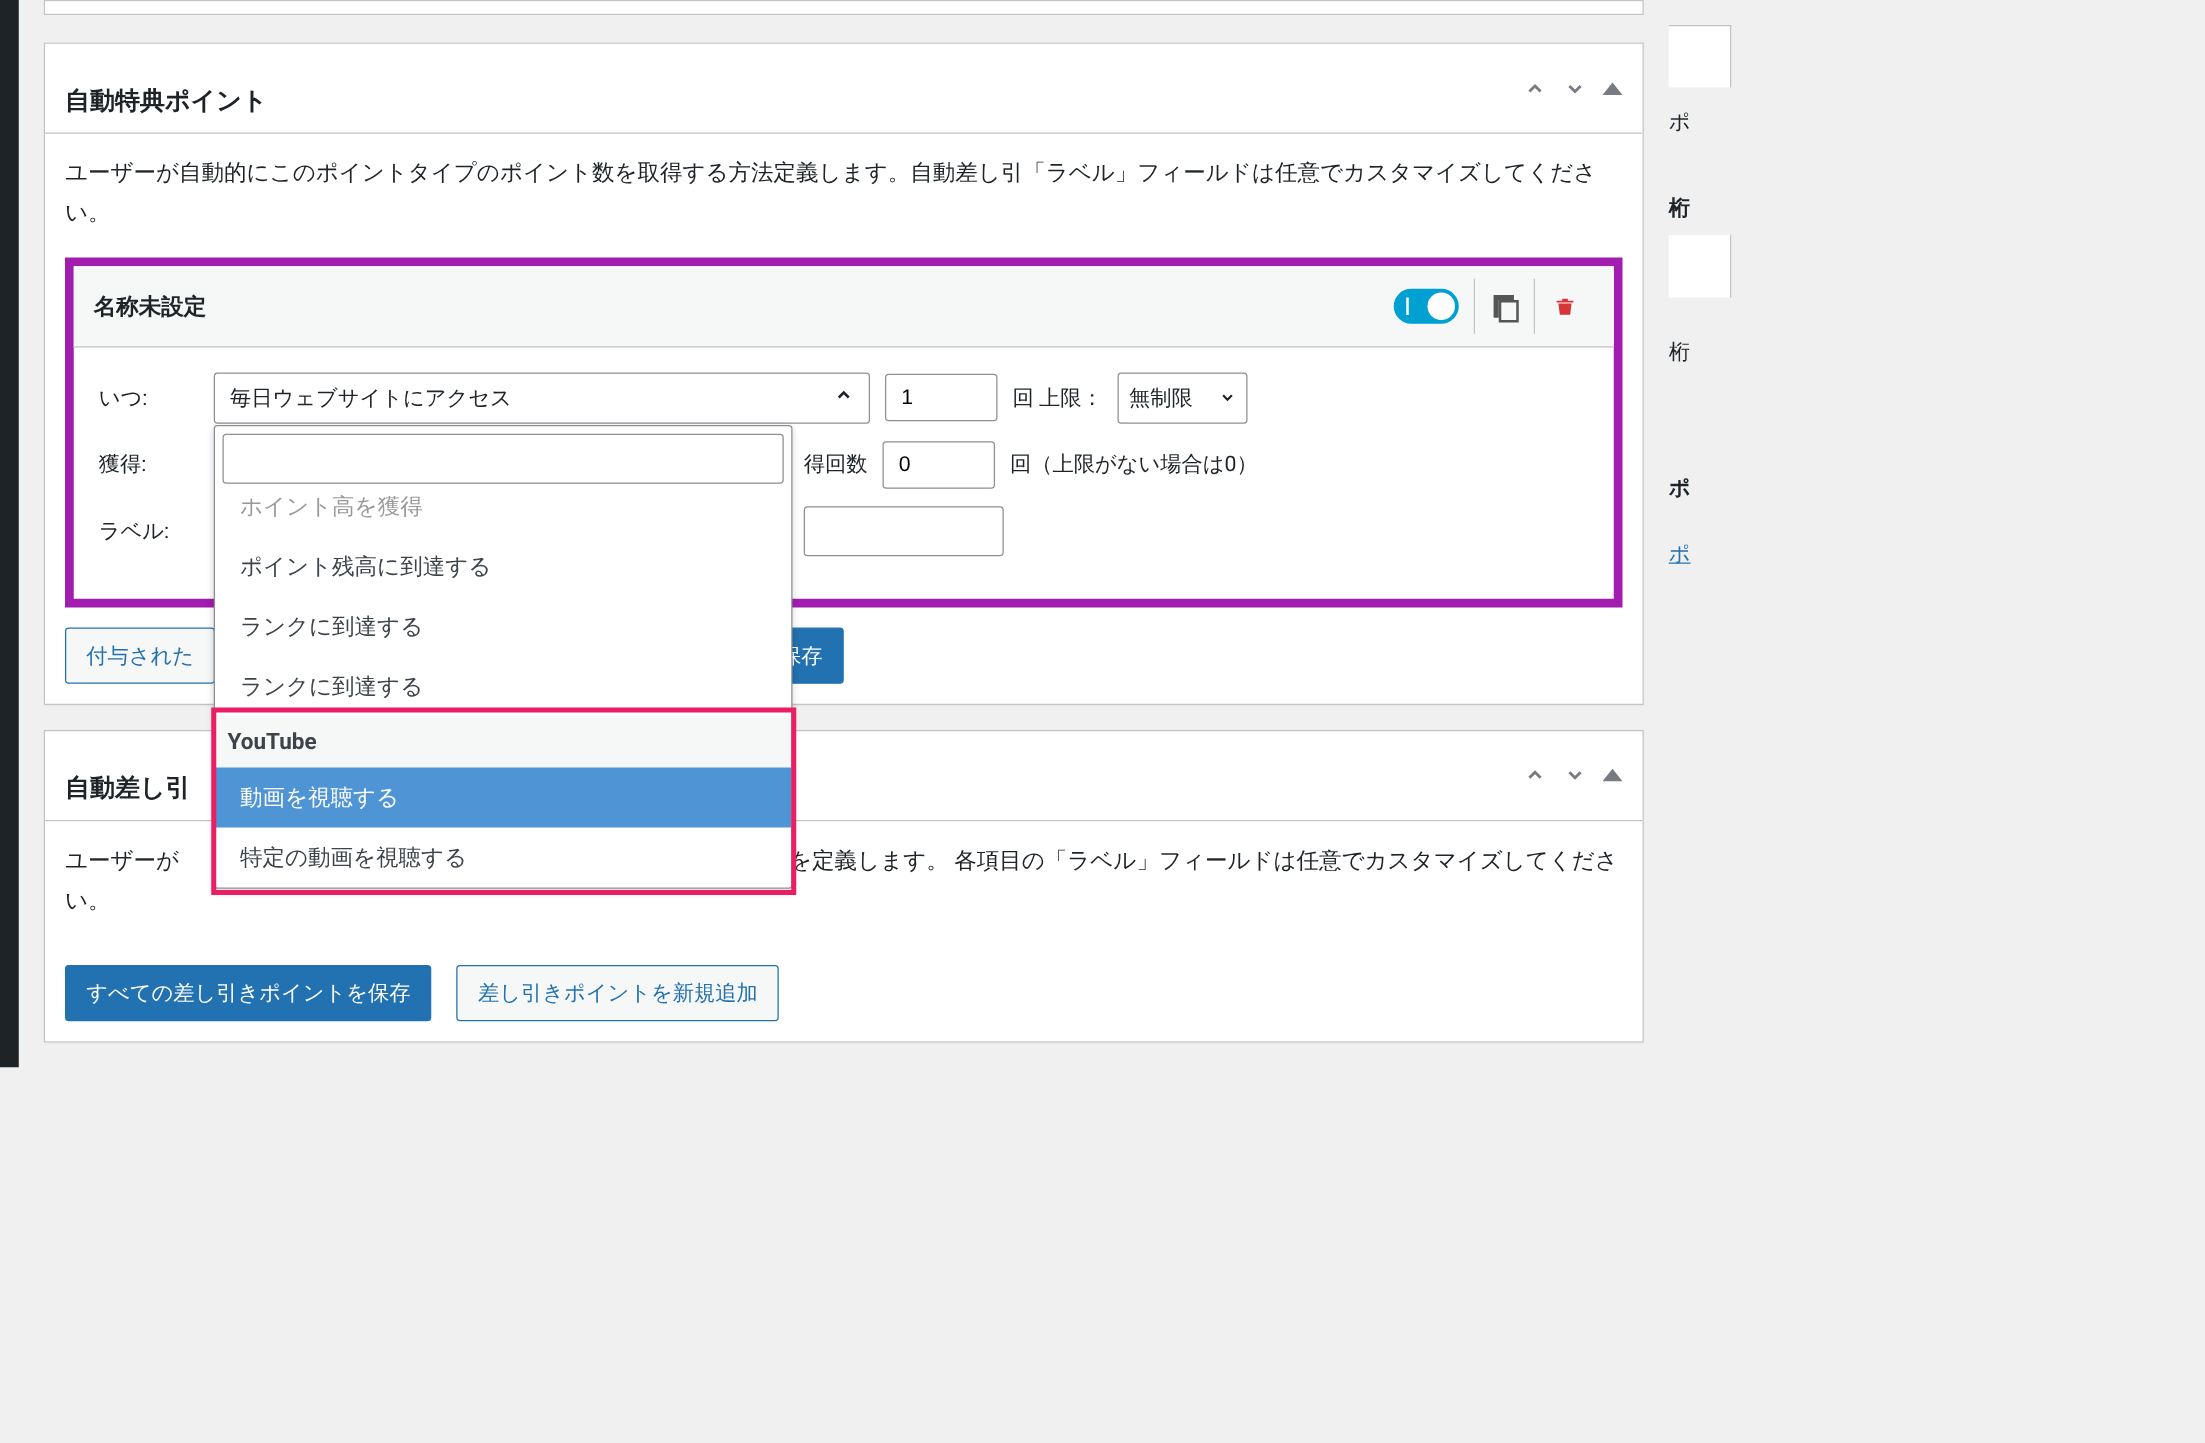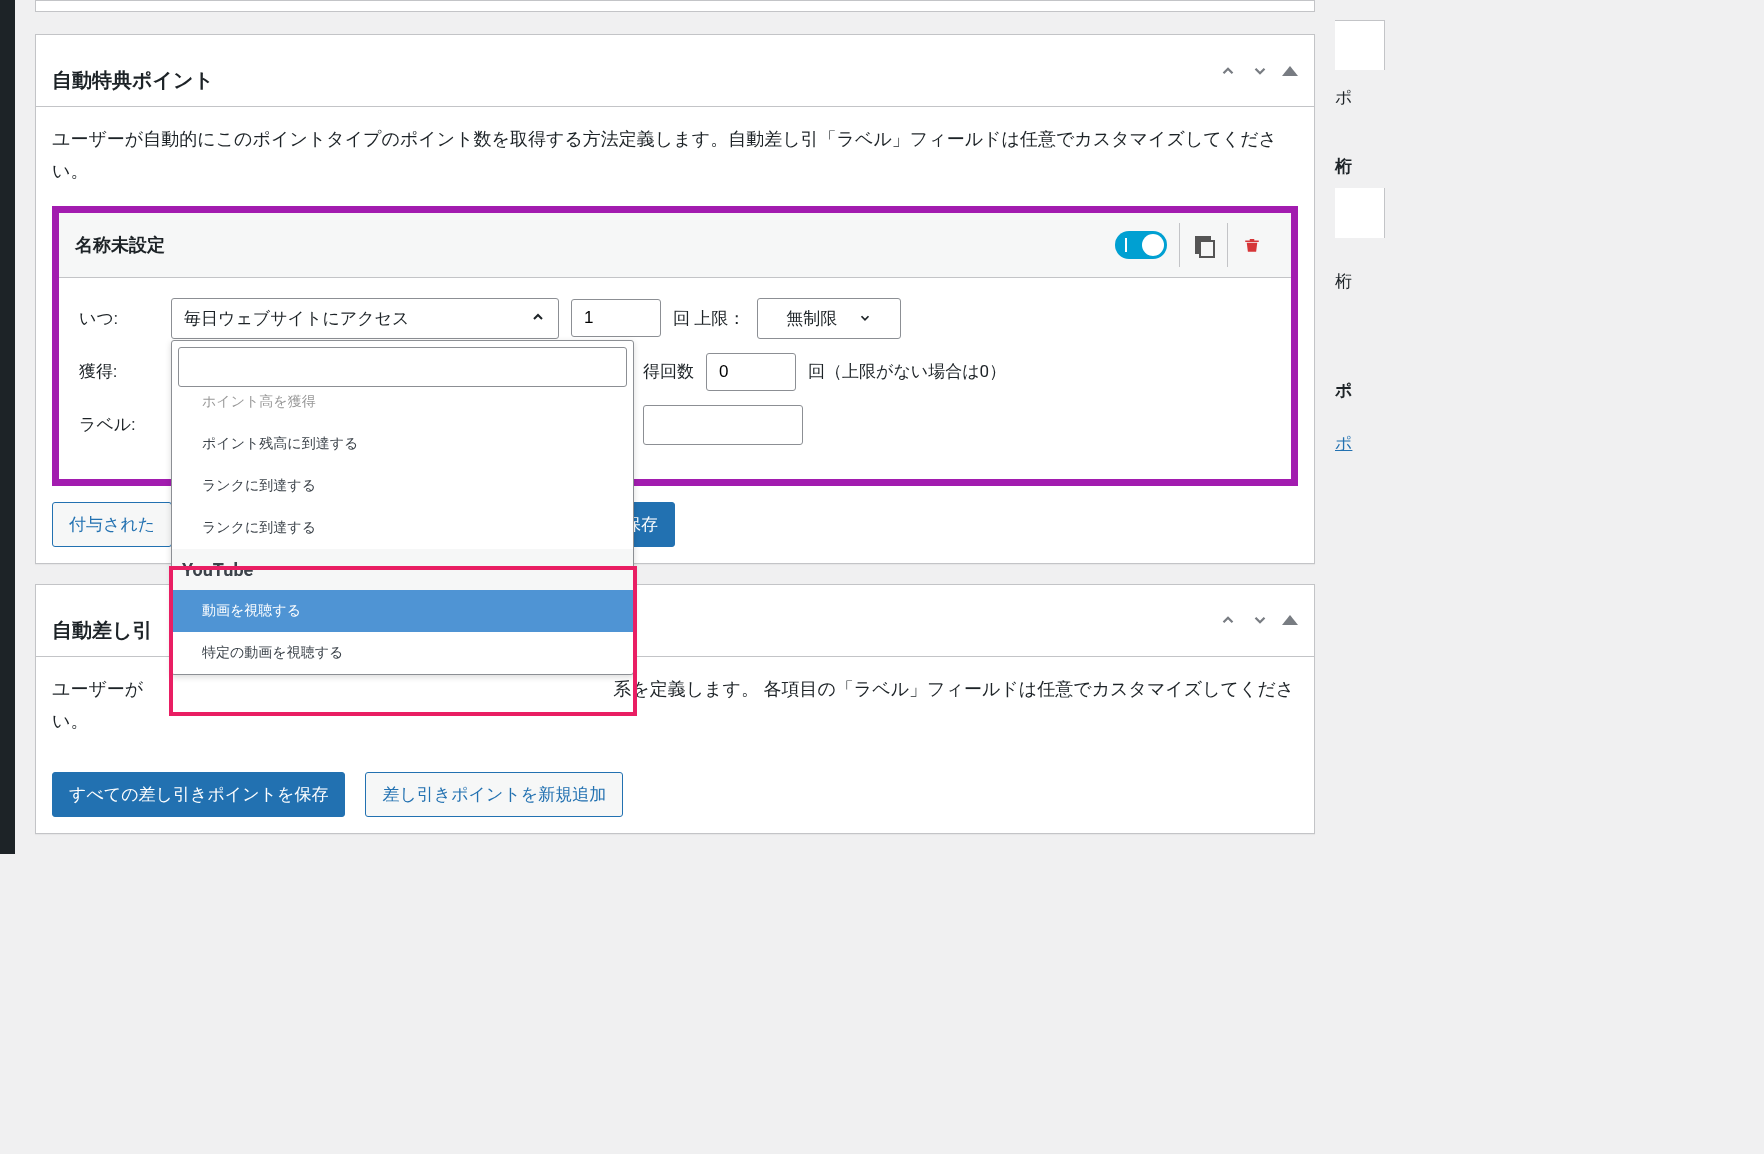--- a/index.html
+++ b/index.html
@@ -175,23 +175,24 @@
       font-size: 17px;
     }
     .select-box {
       display: flex;
       align-items: center;
       justify-content: space-between;
       border: 1px solid #8c8f94;
       background: #fff;
       border-radius: 3px;
       padding: 8px 12px;
-      width: 388px;
-      font-size: 17px;
-      cursor: pointer;
+      width: 525px;
+      font-size: 17px;
+      cursor: pointer;
+      font-family: Liberation Serif, serif;
     }
     .select-arrow {
       font-size: 14px;
     }
     .input-small {
       border: 1px solid #8c8f94;
       border-radius: 3px;
       padding: 8px 12px;
       font-size: 17px;
       width: 90px;
@@ -207,21 +208,21 @@
     }
     .text-label {
       font-size: 17px;
     }
     .limit-select {
       display: flex;
       align-items: center;
       gap: 21px;
       border: 1px solid #8c8f94;
       border-radius: 3px;
-      padding: 8px 28px;
+      padding: 8px 8px;
       font-size: 17px;
       cursor: pointer;
       background: #fff;
     }
     .dropdown {
       position: absolute;
       top: 42px;
       left: 92px;
       width: 463px;
       background: #fff;
@@ -238,22 +239,22 @@
       border: 1px solid #8c8f94;
       border-radius: 3px;
       padding: 10px;
       font-size: 16px;
     }
     .dropdown-list {
       max-height: 320px;
       overflow: hidden;
     }
     .dropdown-item {
-      padding: 12px 30px;
-      font-size: 14px;
+      padding: 12px 20px;
+      font-size: 18px;
       cursor: pointer;
       color: #3c434a;
     }
     .dropdown-item.partial {
       color: #999;
       padding-top: 0;
     }
     .dropdown-group {
       padding: 10px 10px;
       font-size: 18px;

